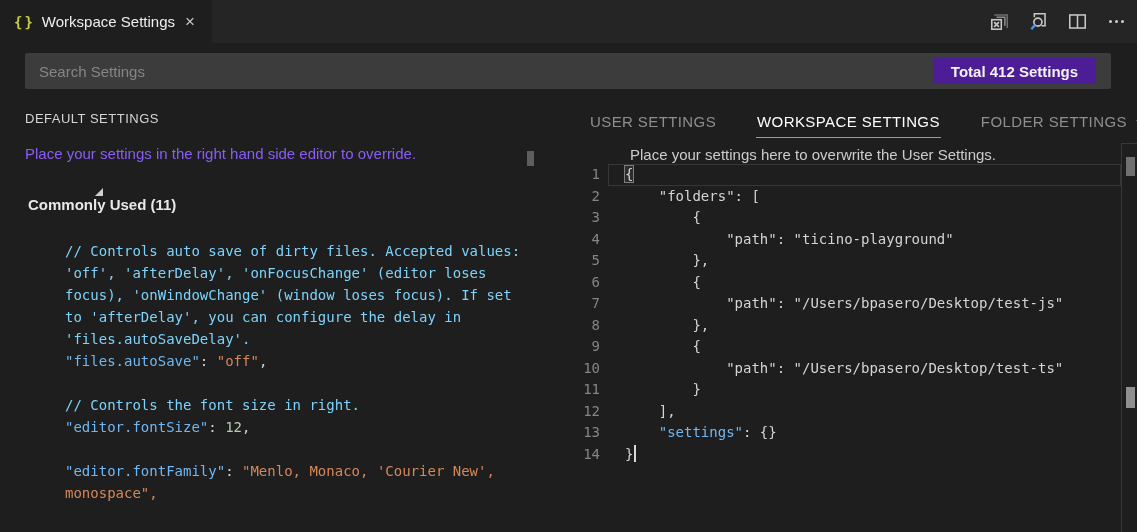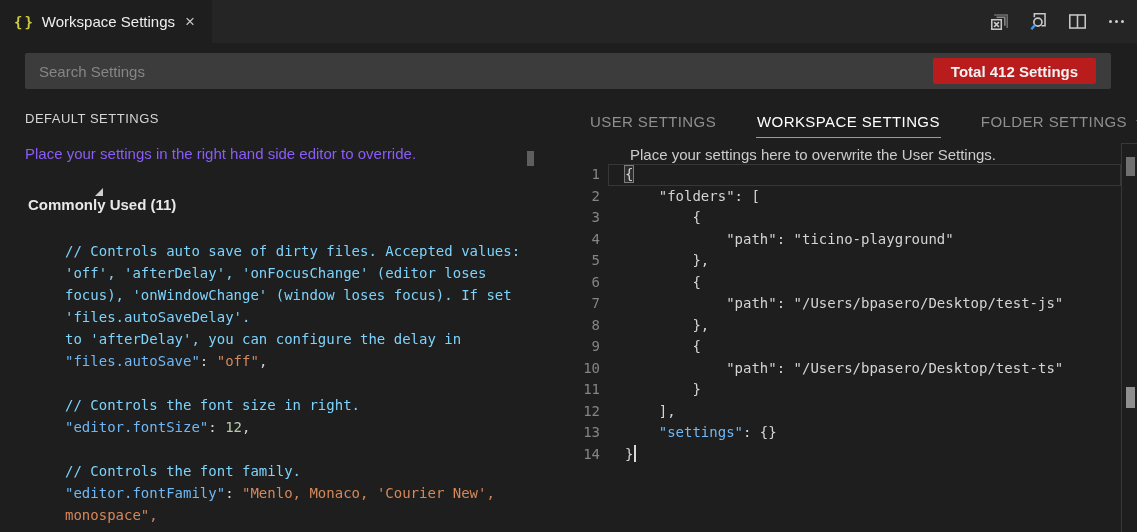--- a/index.html
+++ b/index.html
@@ -19,21 +19,21 @@
   .act { width:20px; height:20px; display:flex; align-items:center; justify-content:center; cursor:pointer; }
   .dots { display:flex; gap:3px; }
   .dots i { width:3px; height:3px; border-radius:50%; background:#cfcfcf; }
 
   
   .search-input { position:absolute; left:25px; top:53px; width:1086px; height:36px;
                   background:#3c3c3c; border:none; outline:none; border-radius:2px;
                   color:#cccccc; font-size:15px; padding:0 80px 0 14px;
                   font-family:"Liberation Sans", sans-serif; }
   .search-input::placeholder { color:#868686; }
-  .badge { position:absolute; left:933px; top:58px; width:163px; height:26px; background:#b91c1c;
+  .badge { position:absolute; left:933px; top:58px; width:163px; height:26px; background:#4c1d95;
            border-radius:2px; color:#f2f2f2; font-weight:bold; font-size:15px;
            display:flex; align-items:center; justify-content:center; }
 
   
   .left-pane  { position:absolute; left:0; top:97px; width:546px;  bottom:0; }
   .right-pane { position:absolute; left:553px; top:97px; width:584px; bottom:0; }
 
   .lp-header { position:absolute; left:25px; top:14px; font-size:13px; color:#d6d6d6; letter-spacing:.5px; }
   .lp-desc   { position:absolute; left:25px; top:48px; font-size:15px; color:#8b5cf6; }
   .lp-section{ position:absolute; left:28px; top:91px; display:flex; align-items:center; cursor:pointer;flex-direction:column; }
@@ -127,28 +127,27 @@
     <div class="lp-header">DEFAULT SETTINGS</div>
     <div class="lp-desc">Place your settings in the right hand side editor to override.</div>
     <div class="lp-section">
       <span class="twistie"></span>
       <span class="lp-section-label">Commonly Used (11)</span>
     </div>
     <div class="lp-code code" id="lp-code">
         <div class="code-line"><span class="code-text"><span class="tok-comment">// Controls auto save of dirty files. Accepted values:</span></span></div>
         <div class="code-line"><span class="code-text"><span class="tok-comment">'off', 'afterDelay', 'onFocusChange' (editor loses</span></span></div>
         <div class="code-line"><span class="code-text"><span class="tok-comment">focus), 'onWindowChange' (window loses focus). If set</span></span></div>
+        <div class="code-line"><span class="code-text"><span class="tok-comment">to 'afterDelay', you can configure the delay in</span></span></div>
         <div class="code-line"><span class="code-text"><span class="tok-comment">'files.autoSaveDelay'.</span></span></div>
-        <div class="code-line"><span class="code-text"><span class="tok-comment">to 'afterDelay', you can configure the delay in</span></span></div>
         <div class="code-line"><span class="code-text"><span class="tok-key">"files.autoSave"</span><span class="tok-plain">: </span><span class="tok-string">"off"</span><span class="tok-plain">,</span></span></div>
         <div class="code-line"><span class="code-text"></span></div>
         <div class="code-line"><span class="code-text"><span class="tok-comment">// Controls the font size in right.</span></span></div>
         <div class="code-line"><span class="code-text"><span class="tok-key">"editor.fontSize"</span><span class="tok-plain">: </span><span class="tok-number">12</span><span class="tok-plain">,</span></span></div>
         <div class="code-line"><span class="code-text"></span></div>
-        <div class="code-line"><span class="code-text"><span class="tok-comment">// Controls the font family.</span></span></div>
         <div class="code-line"><span class="code-text"><span class="tok-key">"editor.fontFamily"</span><span class="tok-plain">: </span><span class="tok-string">"Menlo, Monaco, 'Courier New',</span></span></div>
         <div class="code-line"><span class="code-text"><span class="tok-string">monospace",</span></span></div>
       </div>
     <div class="lp-scroll-thumb"></div>
   </div>
 
   <div class="right-pane">
     <div class="rp-tabs">
       <span class="rp-tab">USER SETTINGS</span>
       <span class="rp-tab active">WORKSPACE SETTINGS</span>

